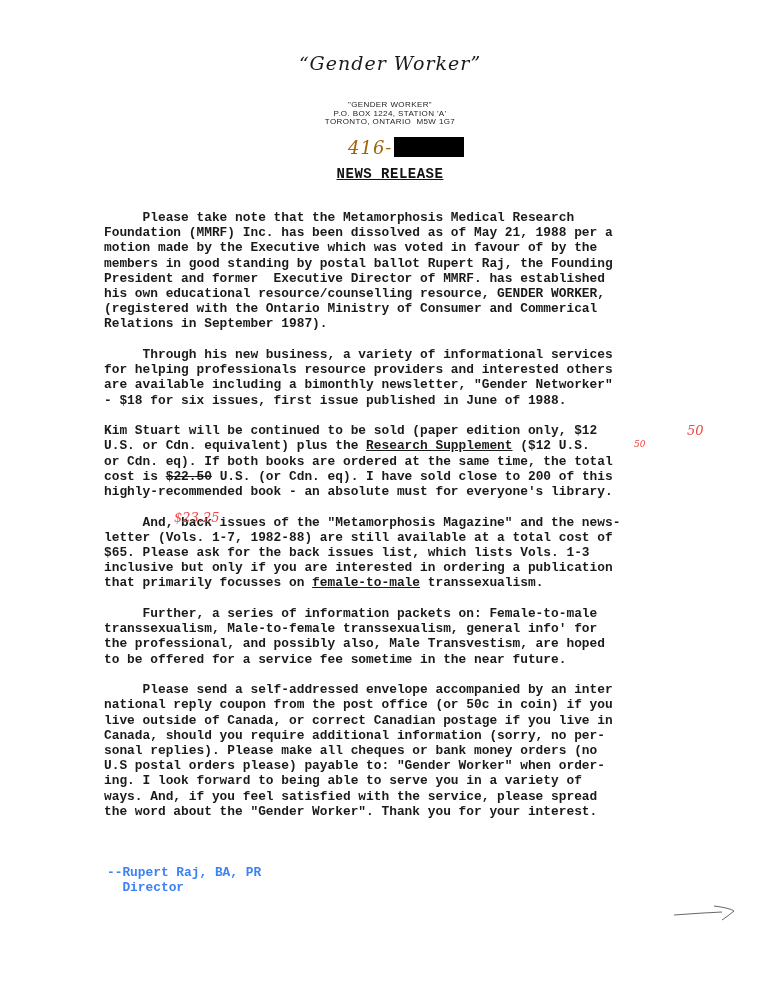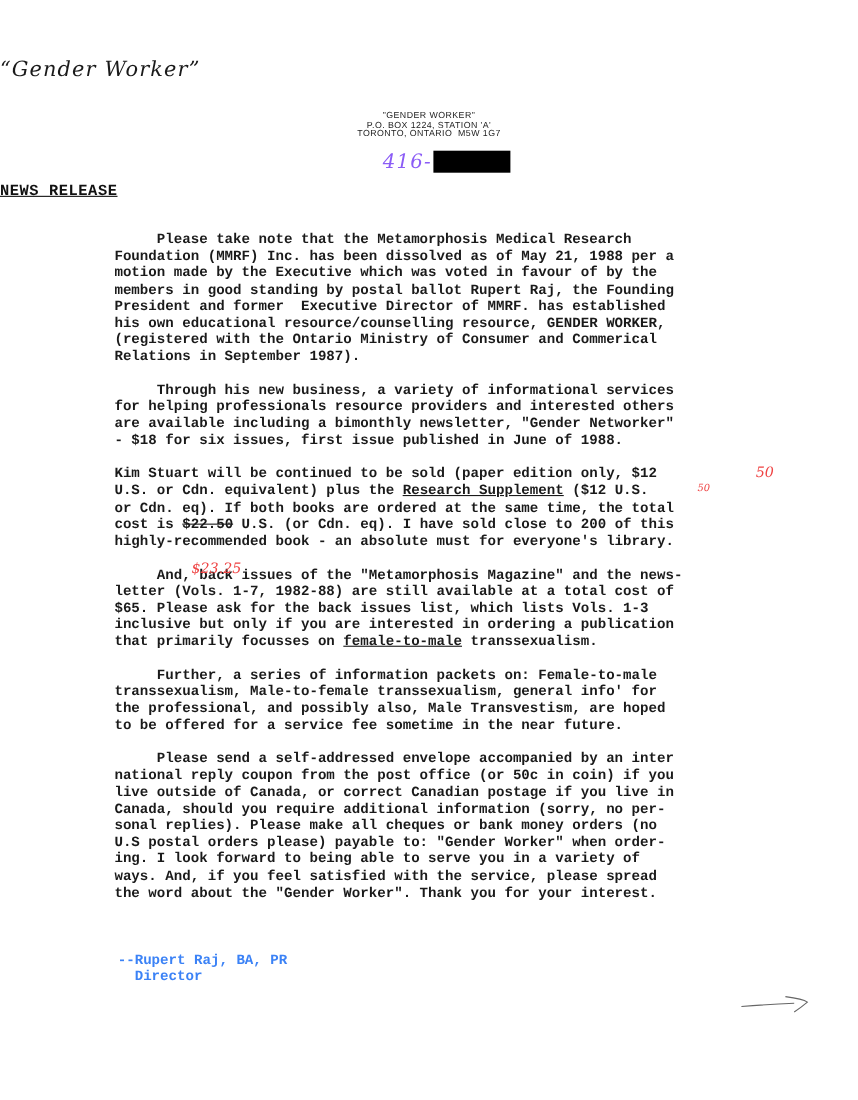--- a/index.html
+++ b/index.html
@@ -1,35 +1,35 @@
 <!DOCTYPE html>
 <html><head>
   <meta charset="utf-8">
   <style>
     html, body { margin: 0; padding: 0; background: #ffffff; }
     body { width: 780px; height: 1000px; position: relative; overflow: hidden; color: #111; }
     .page { position: absolute; left: 0; top: 0; width: 780px; height: 1000px; background: #fff; }
 
     .letterhead-title {
-      position: absolute; left: 0; width: 780px; top: 52px; text-align: left;
+      position: absolute; left: 0; width: 780px; top: 52px; text-align: center;
       font-family: "DejaVu Serif", serif; font-style: italic; font-size: 19px; letter-spacing: 1px; color: #1a1a1a;
     }
     .address {
       position: absolute; left: 0; width: 780px; top: 101px; text-align: center;
       font-family: "Liberation Sans", sans-serif; font-size: 8px; line-height: 8.6px; letter-spacing: 0.4px; color: #222;
     }
     .address div { white-space: pre; }
     .phone-row { position: absolute; left: 348px; top: 136px; height: 22px; display: flex; align-items: center; }
     .phone-prefix {
-      font-family: "DejaVu Serif", serif; font-style: italic; font-size: 18px; color: #8b5cf6; letter-spacing: 1px;
+      font-family: "DejaVu Serif", serif; font-style: italic; font-size: 18px; color: #a16207; letter-spacing: 1px;
     }
     .phone-redacted { display: inline-block; width: 70px; height: 20px; background: #000; margin-left: 2px; }
 
     .news-title {
-      position: absolute; left: 0; width: 780px; top: 166px; 
+      position: absolute; left: 0; width: 780px; top: 166px; text-align: center;
       font-family: "Liberation Mono", monospace; font-weight: bold; font-size: 14px; text-decoration: underline; letter-spacing: 0.5px;
     }
 
     .body-text {
       position: absolute; left: 104px; top: 210px; width: 610px;
       font-family: "Liberation Mono", monospace; font-size: 12.85px; line-height: 15.2px; font-weight: bold; color: #1a1a1a;
     }
     .para { margin-bottom: 15.4px; }
     .line { white-space: pre; }
     .u { text-decoration: underline; }

